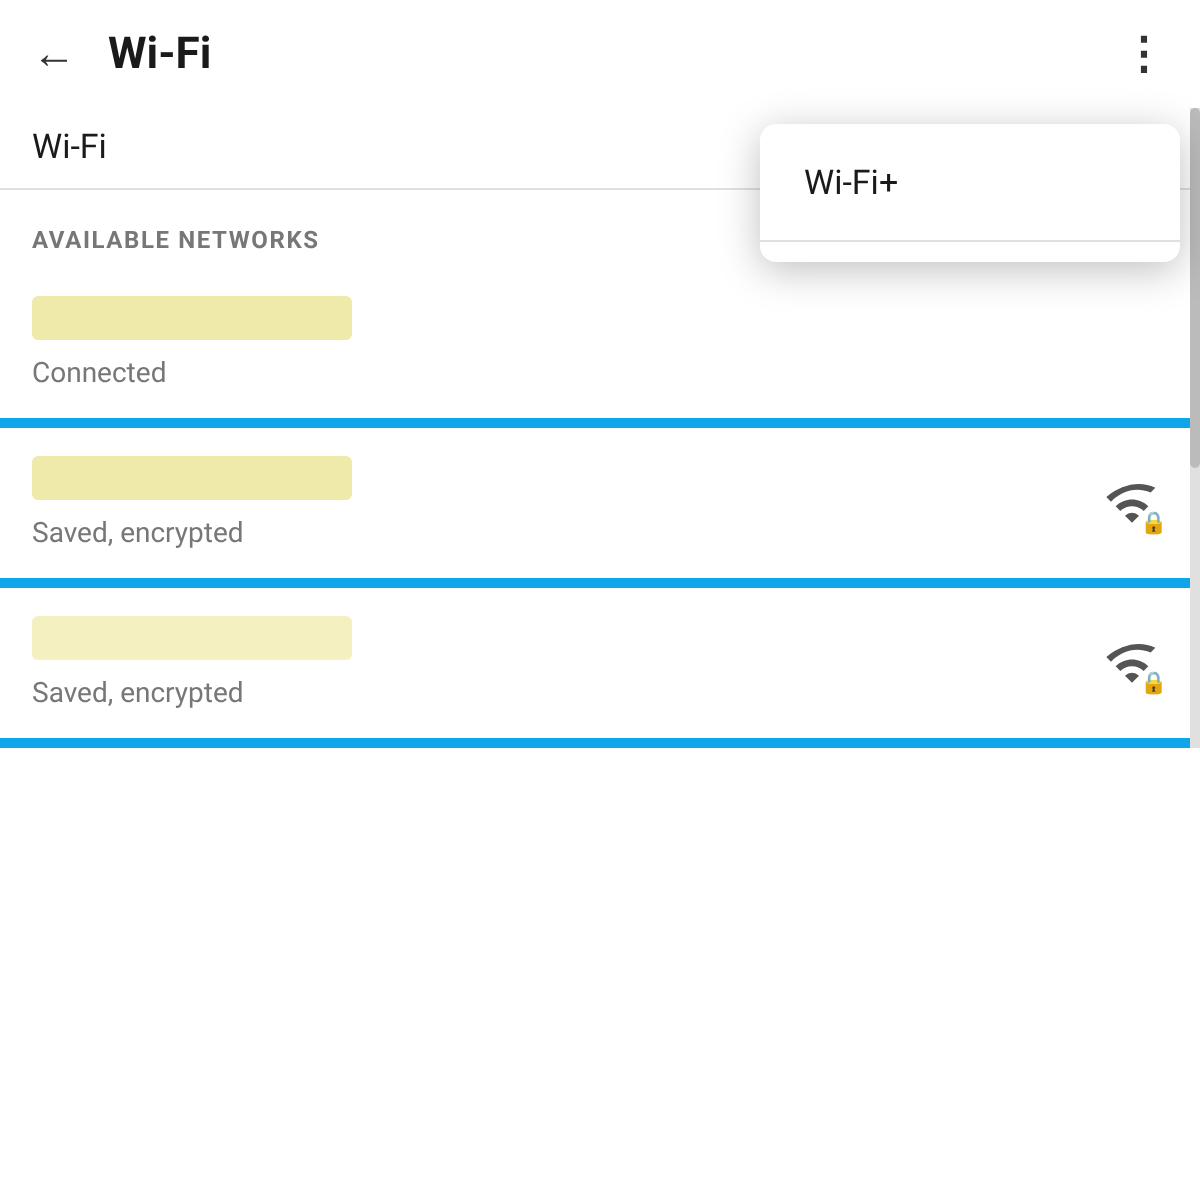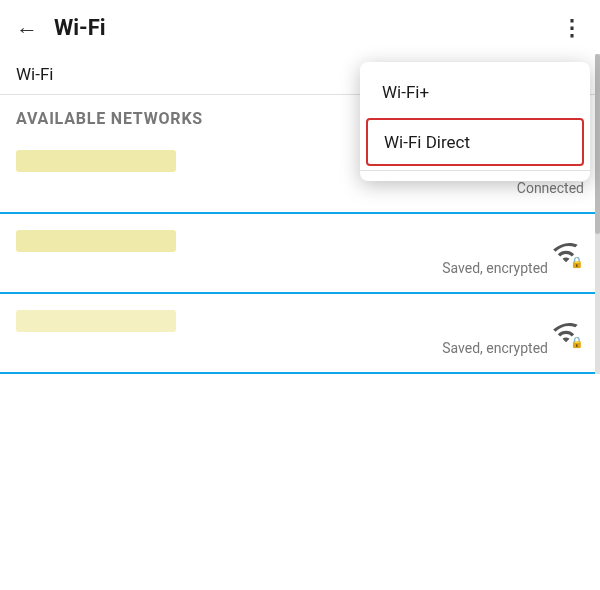--- a/index.html
+++ b/index.html
@@ -51,34 +51,33 @@
       font-size: 17px;
       color: #1a1a1a;
       flex: 1;
     }
 
     
     .section-header {
       padding: 14px 16px 6px 16px;
     }
     .section-header-text {
-      font-size: 16px;
+      font-size: 12px;
       font-weight: bold;
       color: #777;
       letter-spacing: 0.8px;
     }
 
     
     .network-item {
       display: flex;
       align-items: center;
       padding: 14px 16px;
-      border-bottom: 2px solid #0ea5e9;
+      border-bottom: 5px solid #0ea5e9;
       min-height: 80px;
-      text-align: right;
     }
     .network-info {
       flex: 1;
     }
     .network-name-bar {
       width: 160px;
       height: 22px;
       background: #f0eaaa;
       border-radius: 3px;
       margin-bottom: 6px;
@@ -126,21 +125,21 @@
       height: 180px;
       background: #bbb;
       border-radius: 3px;
     }
 
     
     .dropdown-overlay {
       position: absolute;
       top: 8px;
       right: 10px;
-      width: 230px;
+      width: 210px;
       background: #fff;
       border-radius: 8px;
       box-shadow: 0 4px 20px rgba(0,0,0,0.25);
       z-index: 100;
       padding: 6px 0;
     }
     .dropdown-item {
       padding: 14px 22px;
       font-size: 17px;
       color: #1a1a1a;
@@ -214,17 +213,16 @@
       <span class="lock-dot">🔒</span>
     </div>
   </div>
 
   <div class="scrollbar">
     <div class="scrollbar-thumb"></div>
   </div>
 
   <div class="dropdown-overlay">
     <div class="dropdown-item">Wi-Fi+</div>
-    <div class="dropdown-item highlighted">Wi-Fi Direct</div>
     <div class="dropdown-divider"></div>
   </div>
 
 </div>
 
 </body></html>

